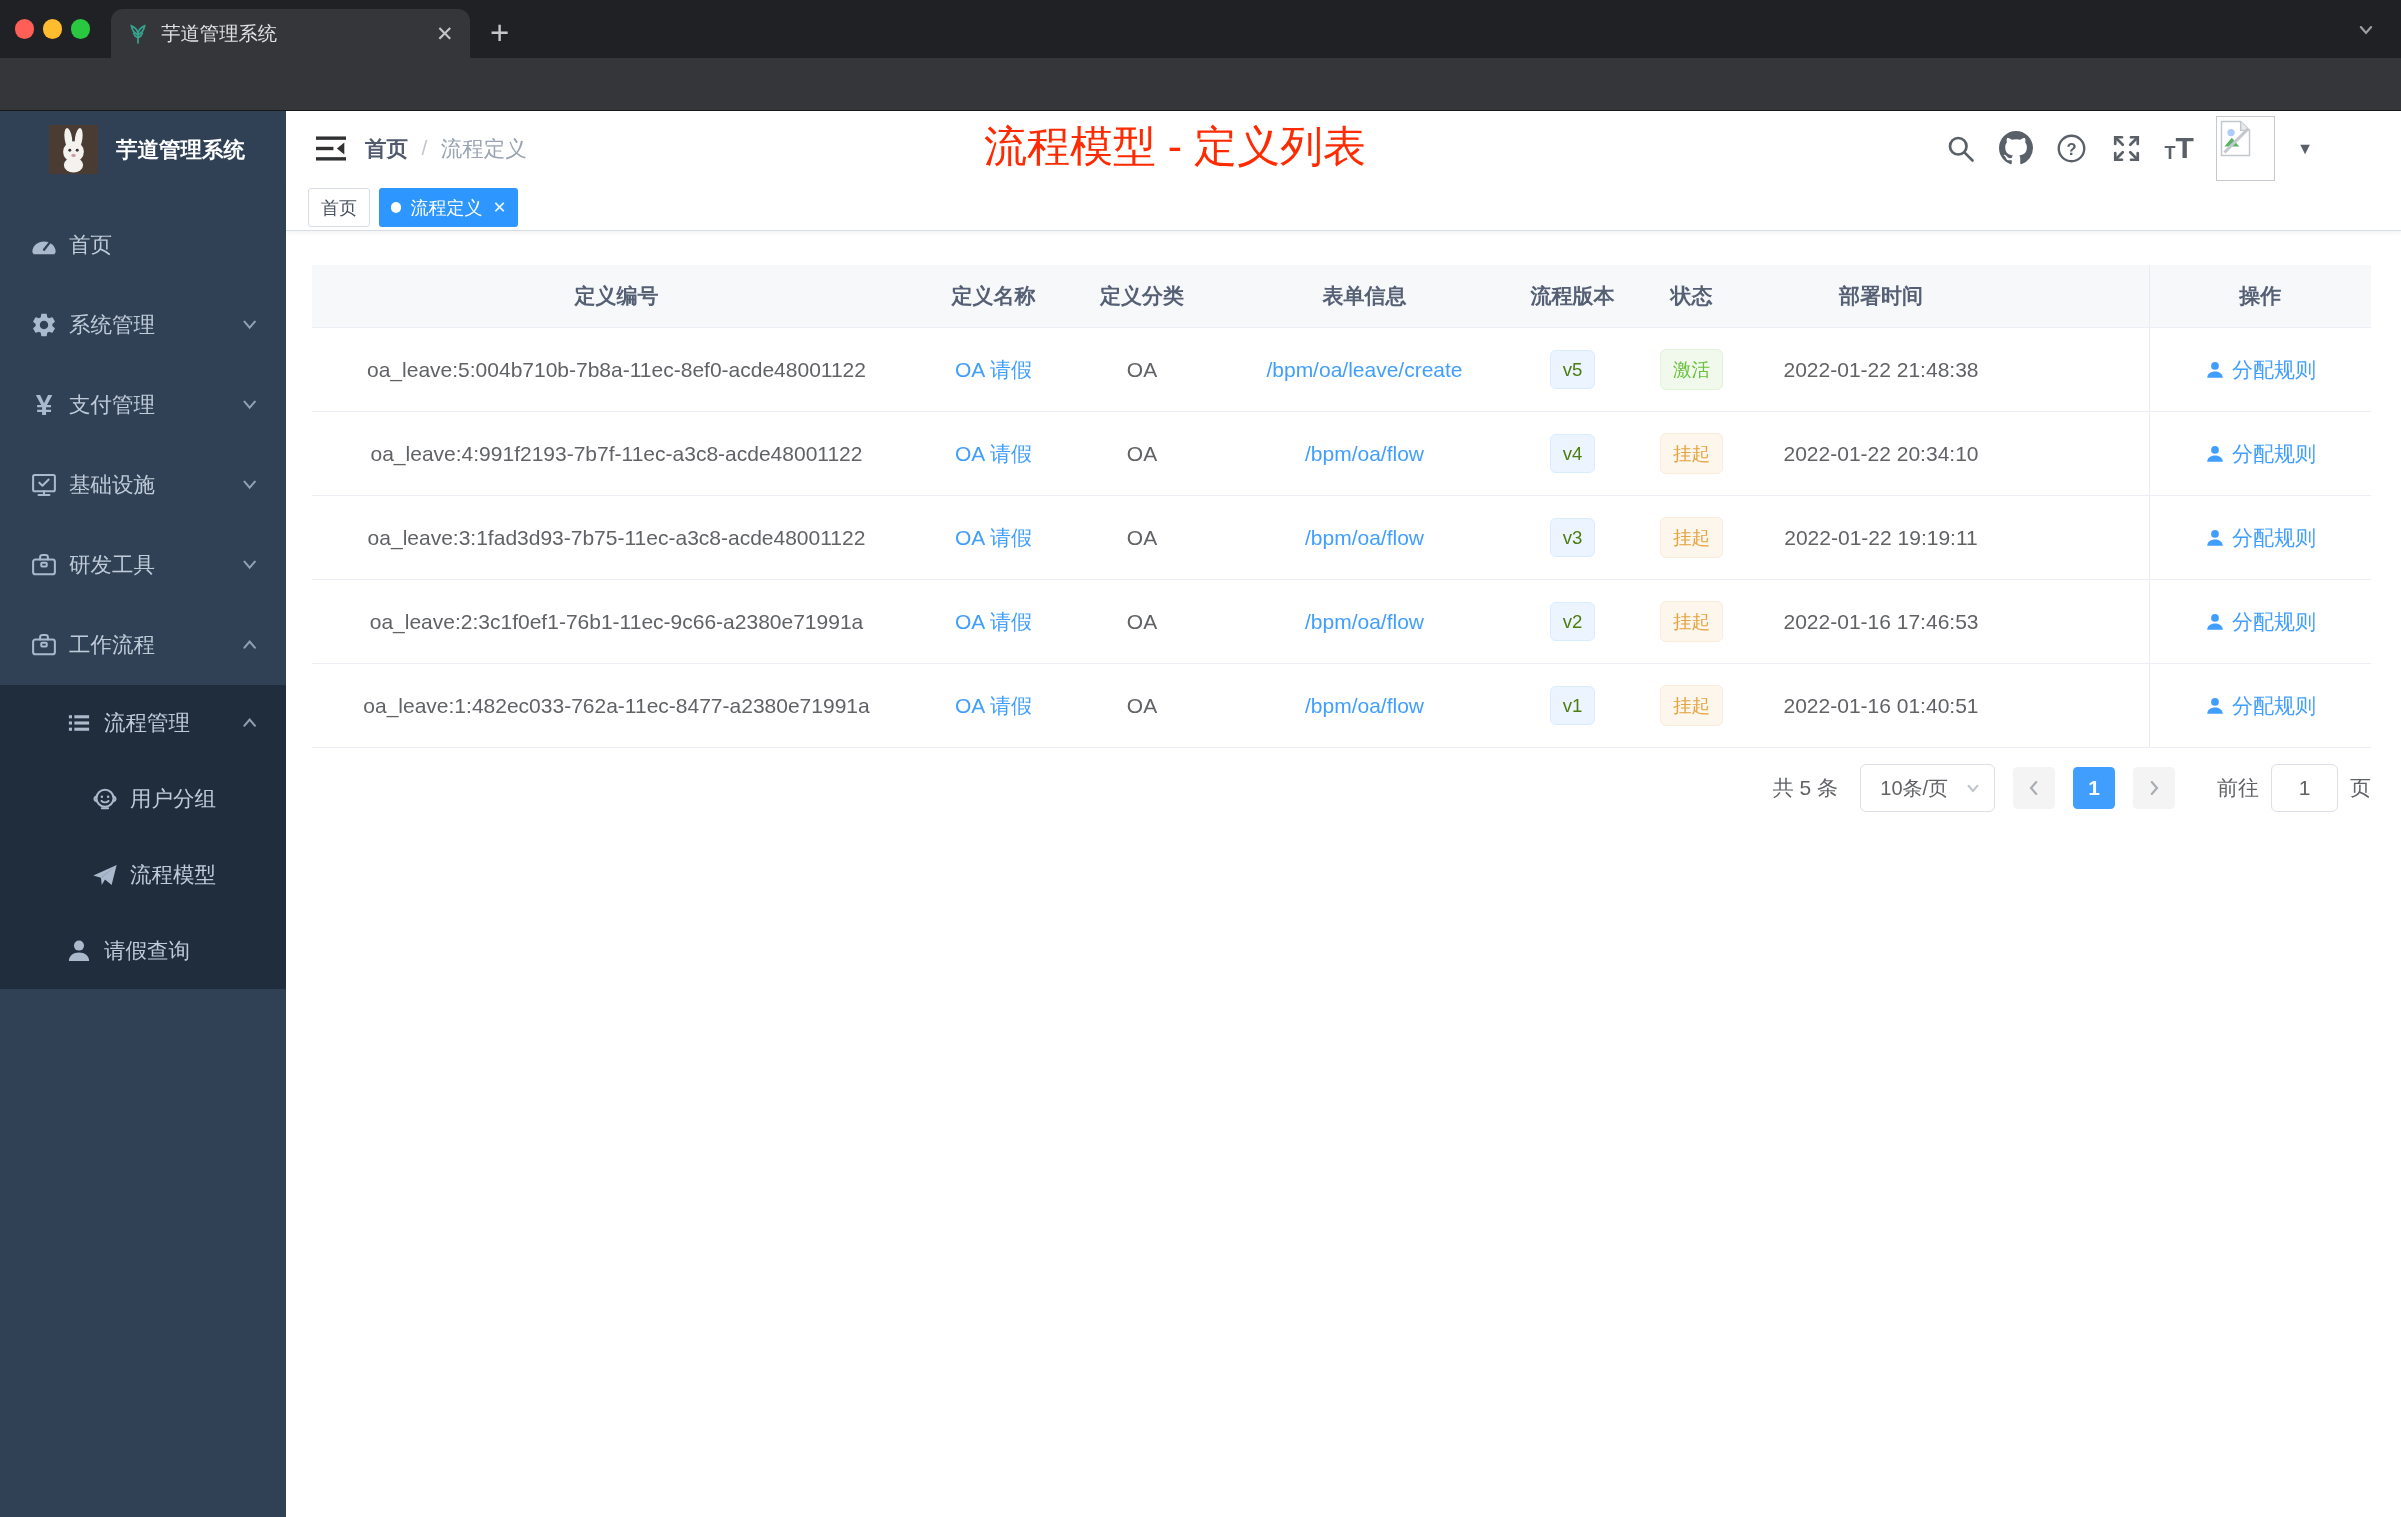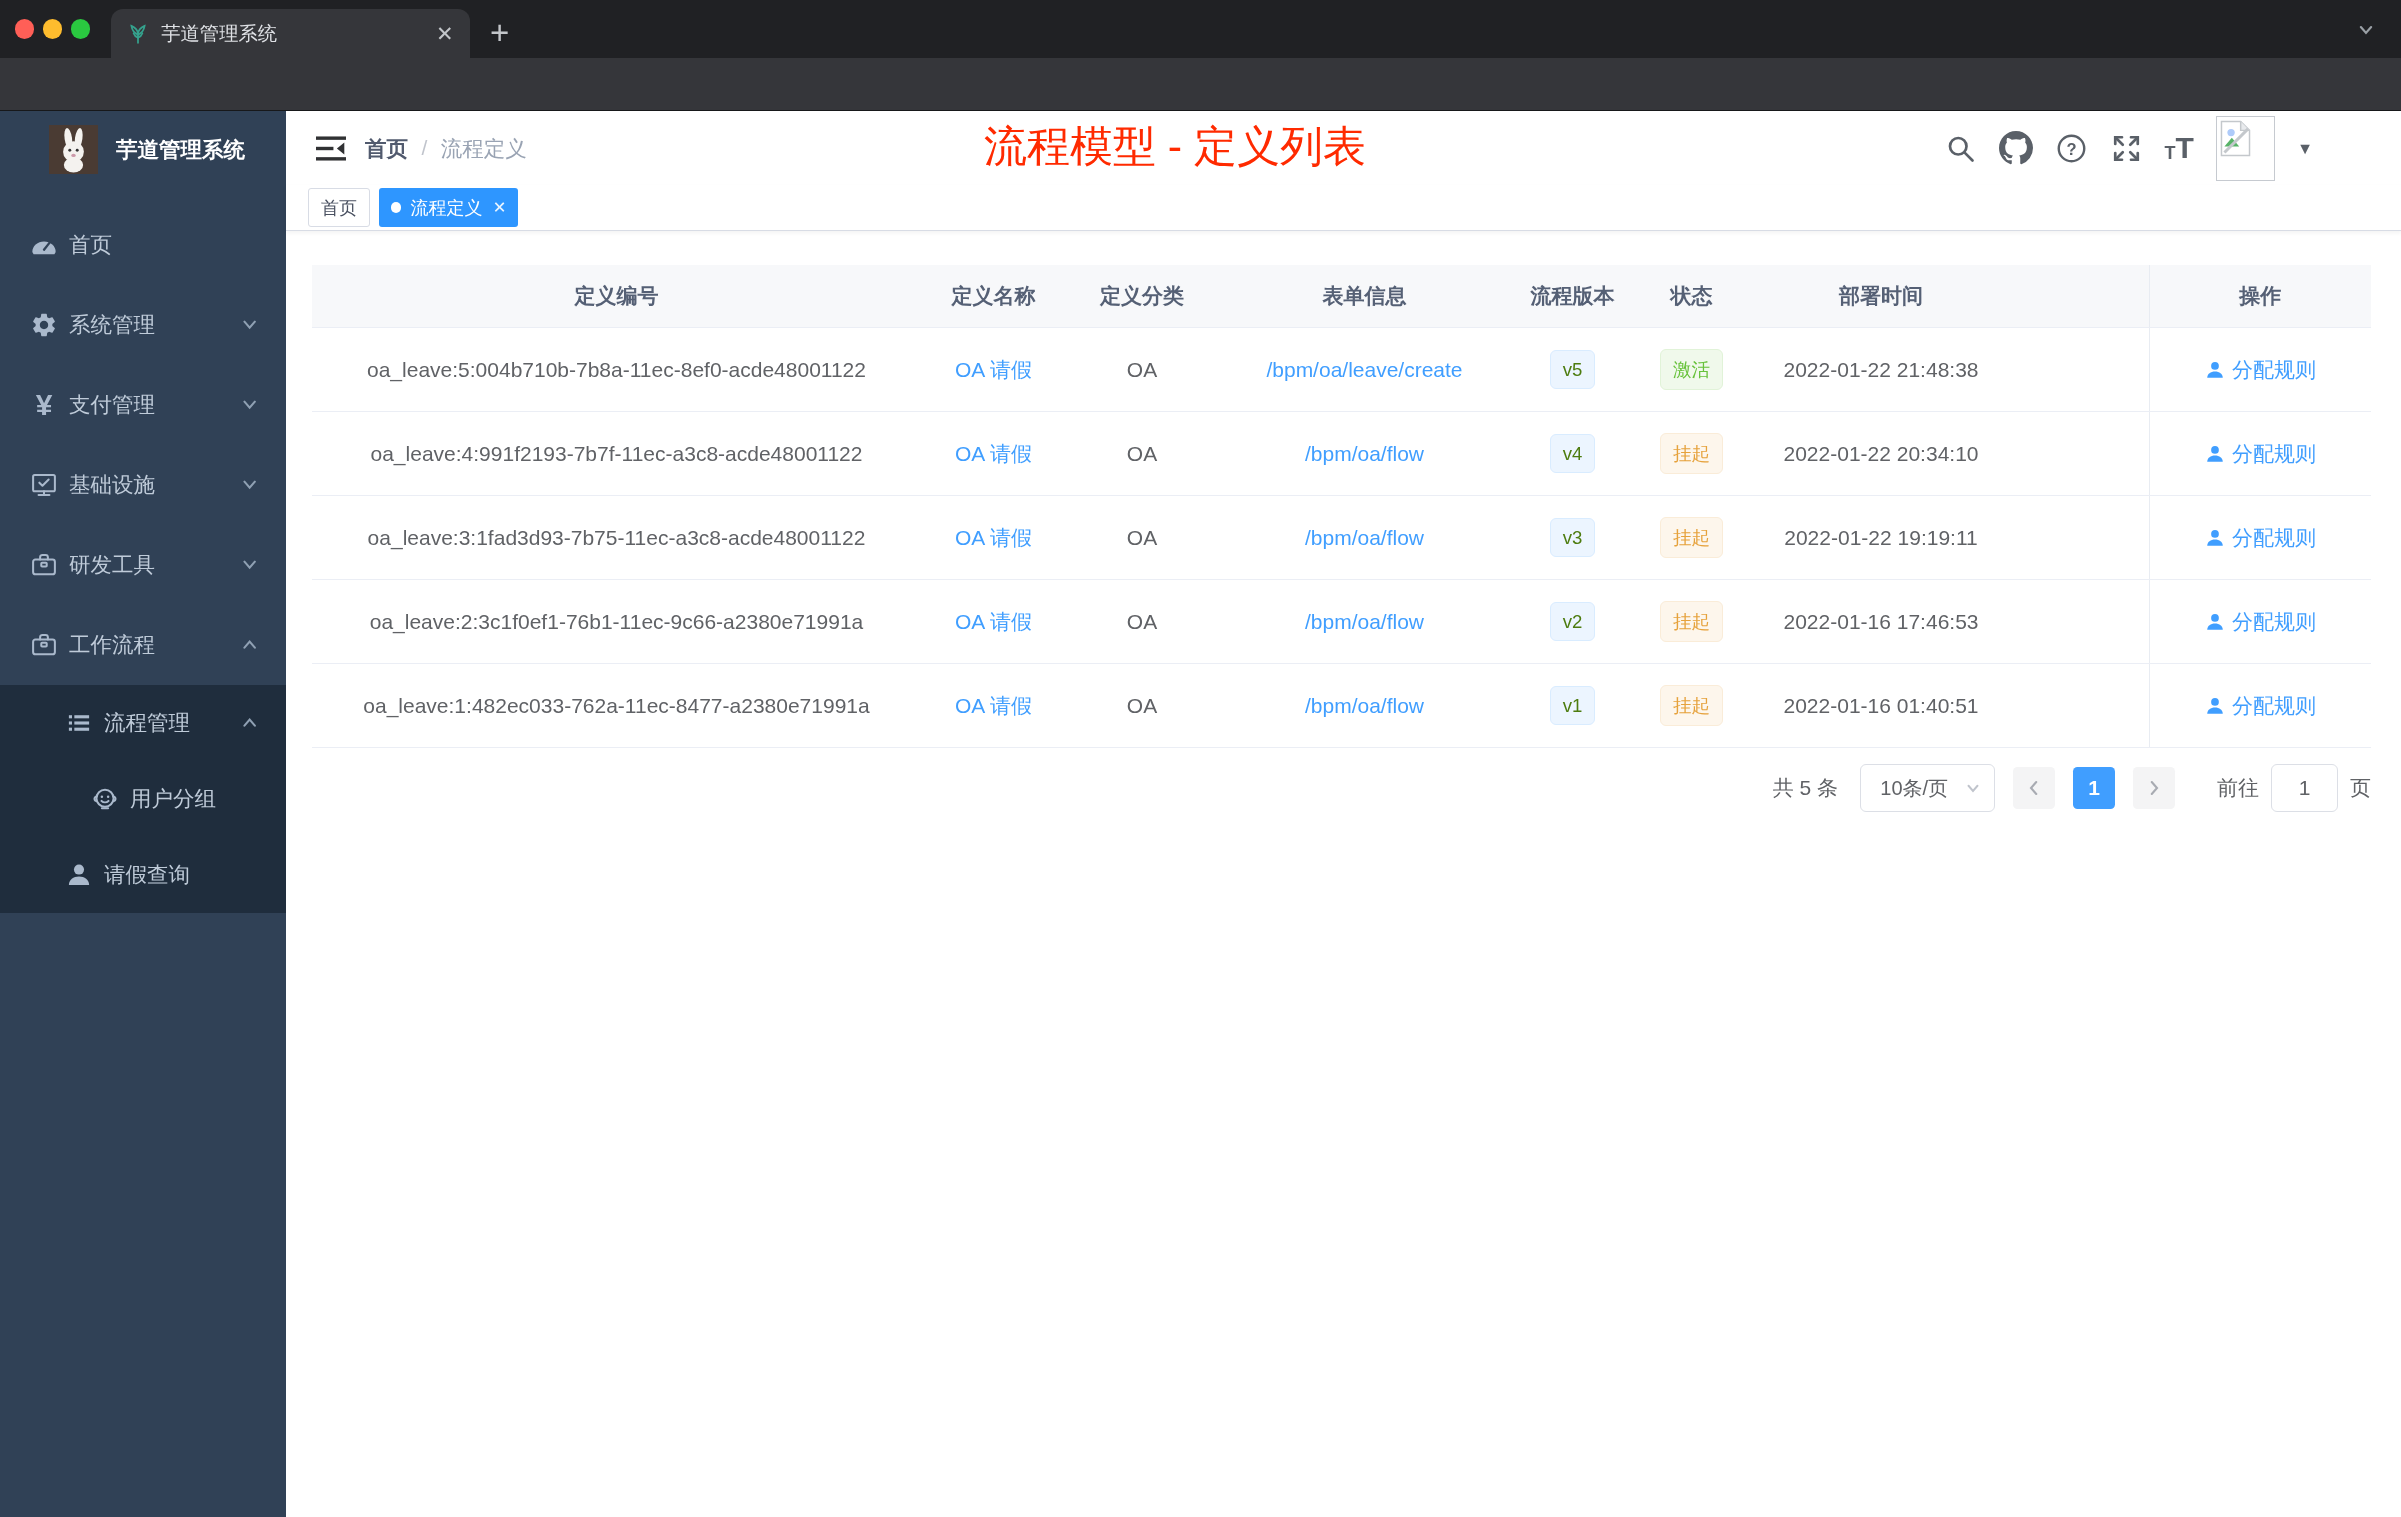--- a/index.html
+++ b/index.html
@@ -339,20 +339,29 @@
               <circle cx="18" cy="17" r="11"></circle>
               <circle cx="14" cy="15" r="1.6" fill="currentColor" stroke="none"></circle>
               <circle cx="22" cy="15" r="1.6" fill="currentColor" stroke="none"></circle>
               <path d="M13.5 20.5c2.6 2.4 6.4 2.4 9 0"></path>
               <path d="M7 15c-1.5.2-2.5 1.2-2.5 2.8S5.5 20.5 7 20.7"></path>
               <path d="M29 15c1.5.2 2.5 1.2 2.5 2.8s-1 2.7-2.5 2.9"></path>
               <path d="M14 30h8"></path>
             </svg>
           </span>
           <span class="mi-label">用户分组</span>
+        </div>
+        <div class="menu-item lv3 dark">
+          <span class="mi-icon">
+            <svg width="28" height="28" viewBox="0 0 36 36" fill="currentColor">
+              <path d="M3 18.5 33 5l-6.5 26-8.5-7.2-4.2 7-1-9.3Z"></path>
+              <path d="M13.8 21.5 33 5 15 19.5Z" fill="#304156" opacity="0.35"></path>
+            </svg>
+          </span>
+          <span class="mi-label">流程模型</span>
         </div>
         <div class="menu-item lv2 dark">
           <span class="mi-icon">
             <svg width="28" height="28" viewBox="0 0 36 36" fill="currentColor">
               <circle cx="18" cy="11" r="6.5"></circle>
               <path d="M5 31c0-7 5.8-11 13-11s13 4 13 11z"></path>
             </svg>
           </span>
           <span class="mi-label">请假查询</span>
         </div>

